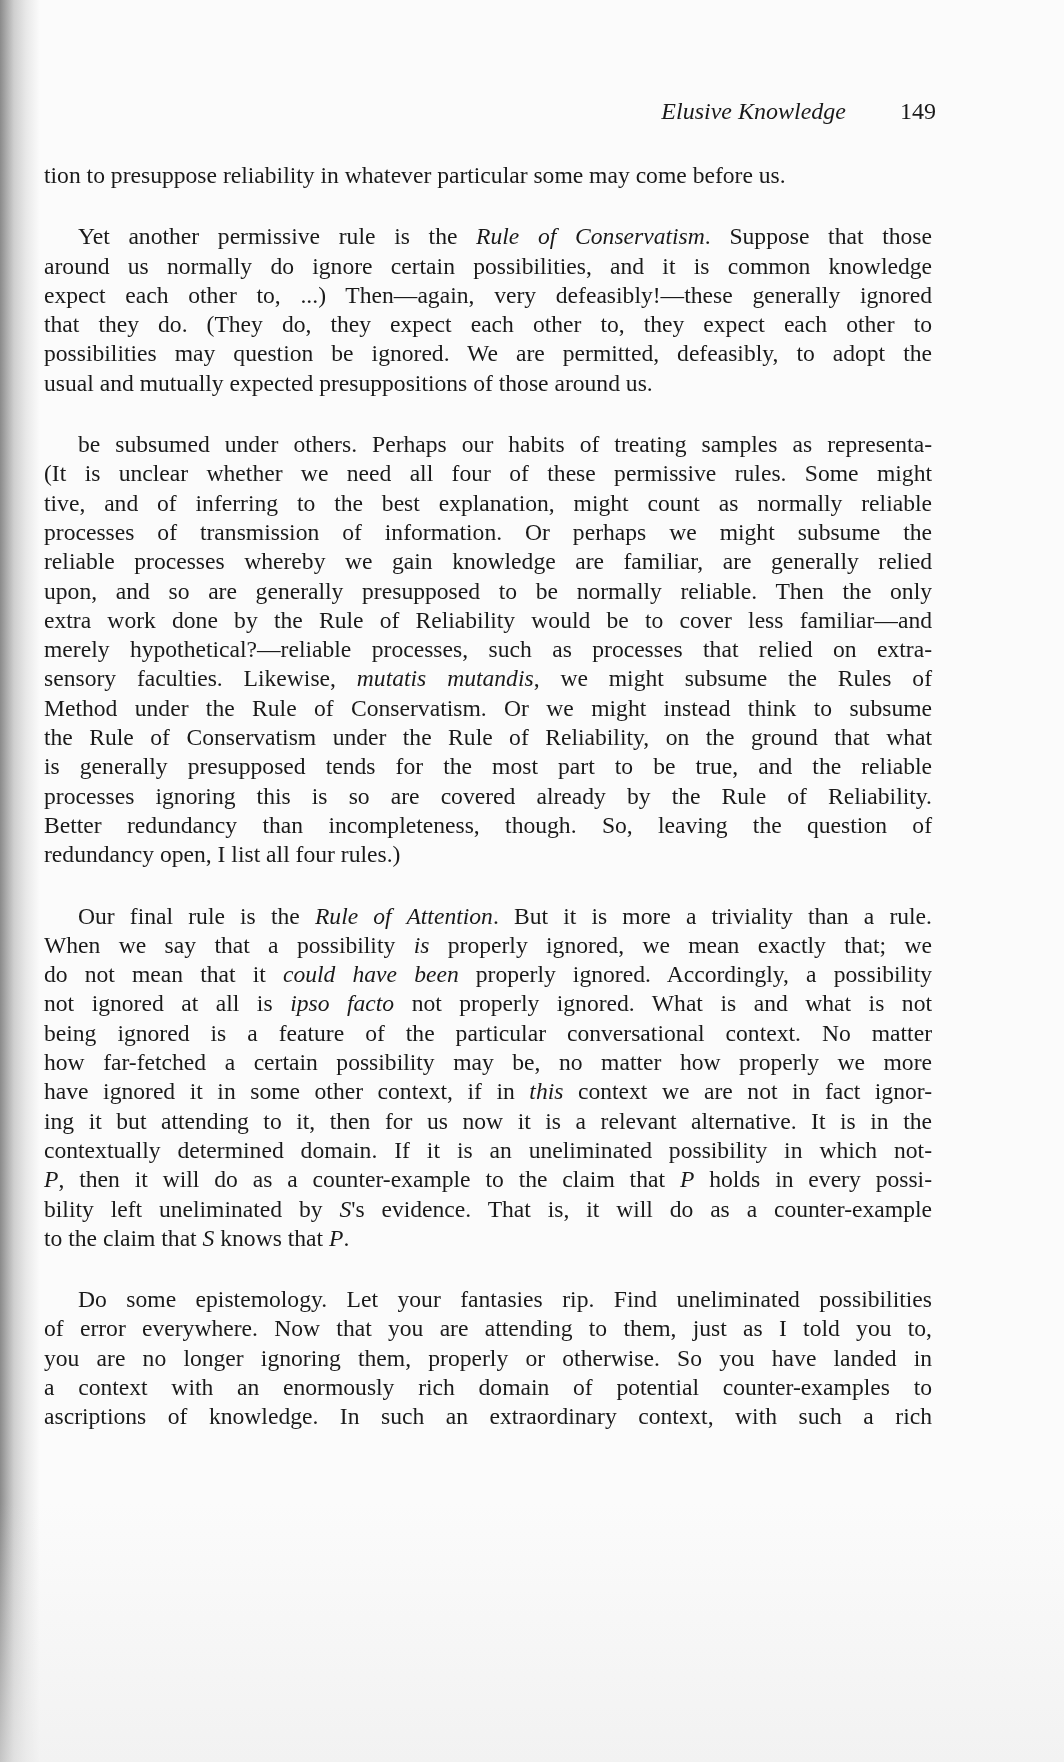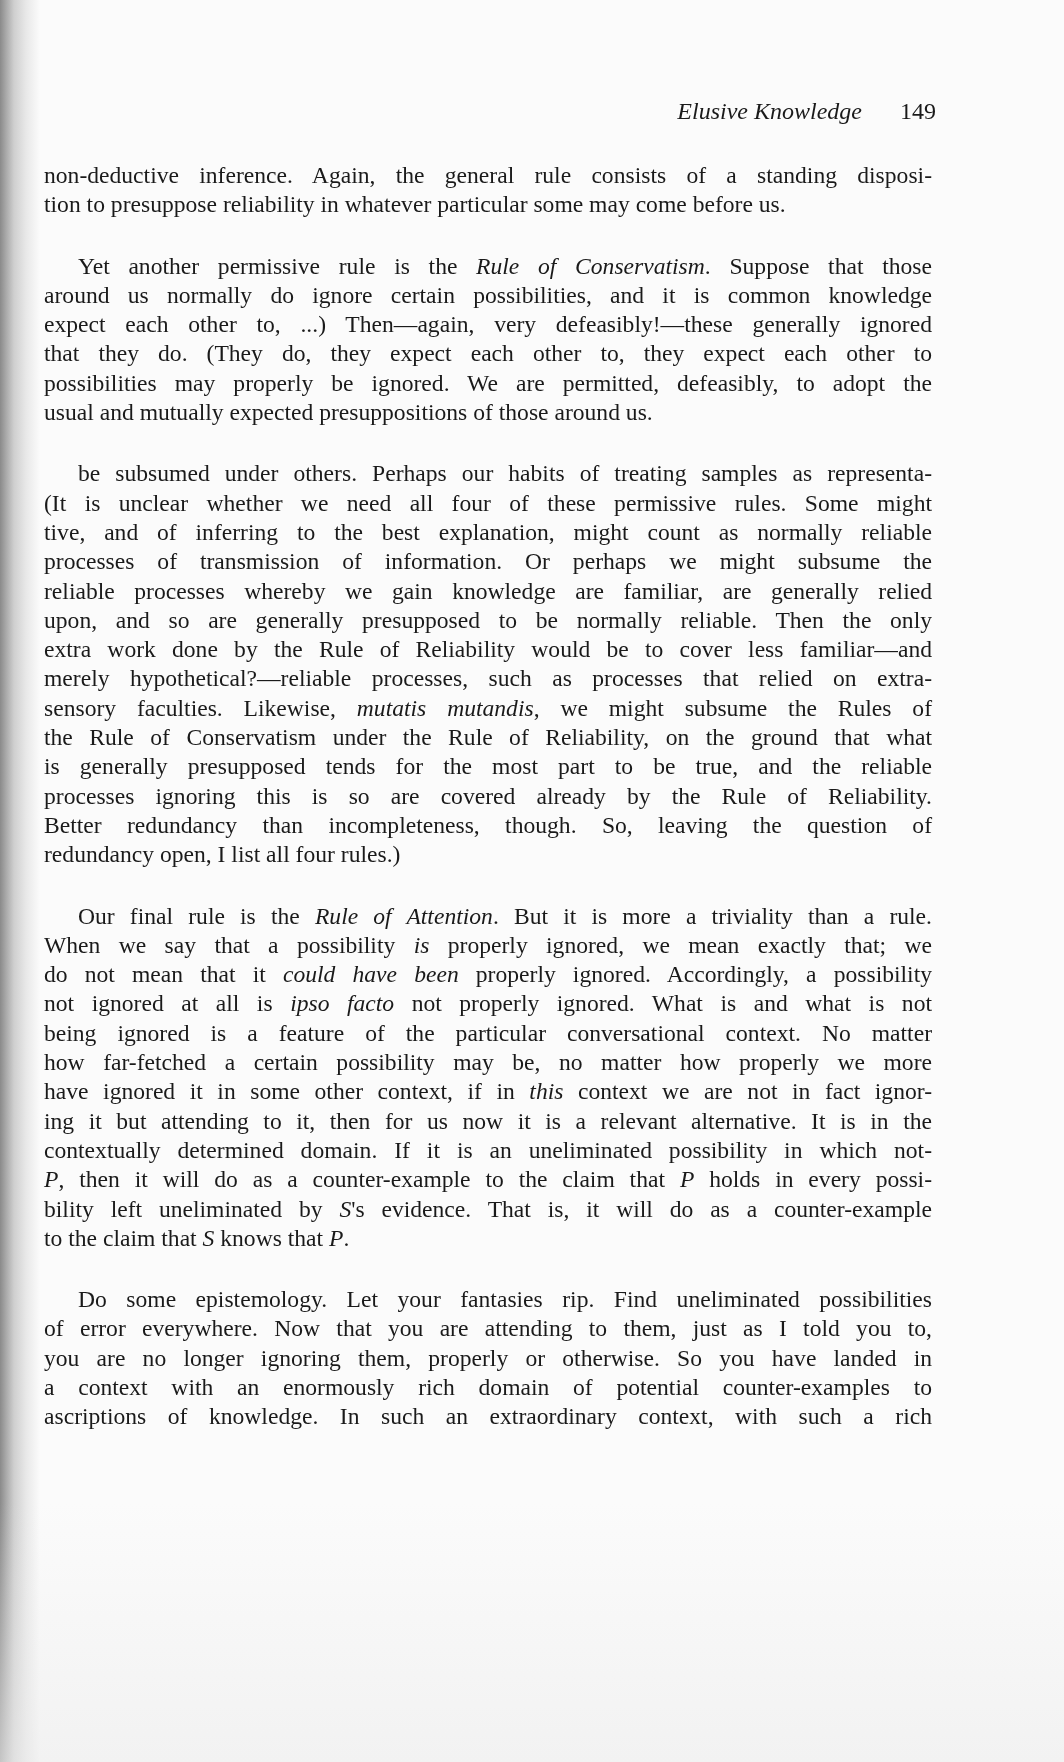--- a/index.html
+++ b/index.html
@@ -27,21 +27,21 @@
       width: 1064px; height: 260px;
       background: linear-gradient(to bottom, rgba(240,240,240,0), rgba(236,236,236,0.6));
     }
     .running-head {
       position: absolute;
       top: 98px;
       right: 128px;
       font-size: 24px;
       display: flex;
       align-items: baseline;
-      gap: 38px;
+      gap: 54px;
     }
     .running-title { font-style: italic; }
     .text-block {
       position: absolute;
       left: 44px;
       top: 161px;
       width: 888px;
       font-size: 23.6px;
       line-height: 29.3px;
       text-align: justify;
@@ -72,41 +72,41 @@
 <div class="page-shadow"></div>
 <div class="page-shade-bottom"></div>
 
 <div class="running-head">
   <span class="running-title">Elusive Knowledge</span>
   <span class="page-number">149</span>
 </div>
 
 <div class="text-block" id="text-block">
     <div class="para gap-after">
-      <span class="line">non-deductive inference. Again, the general rule consists of a standing disposi-</span>
       <span class="line last">tion to presuppose reliability in whatever particular some may come before us.</span>
     </div>
     <div class="para indent">
       <span class="line">Yet another permissive rule is the <i>Rule of Conservatism</i>. Suppose that those</span>
       <span class="line">around us normally do ignore certain possibilities, and it is common knowledge</span>
       <span class="line">expect each other to, ...) Then—again, very defeasibly!—these generally ignored</span>
       <span class="line">that they do. (They do, they expect each other to, they expect each other to</span>
-      <span class="line">possibilities may properly be ignored. We are permitted, defeasibly, to adopt the</span>
+      <span class="line">possibilities may question be ignored. We are permitted, defeasibly, to adopt the</span>
       <span class="line last">usual and mutually expected presuppositions of those around us.</span>
     </div>
     <div class="para indent gap-after">
       <span class="line">be subsumed under others. Perhaps our habits of treating samples as representa-</span>
       <span class="line">(It is unclear whether we need all four of these permissive rules. Some might</span>
       <span class="line">tive, and of inferring to the best explanation, might count as normally reliable</span>
       <span class="line">processes of transmission of information. Or perhaps we might subsume the</span>
       <span class="line">reliable processes whereby we gain knowledge are familiar, are generally relied</span>
       <span class="line">upon, and so are generally presupposed to be normally reliable. Then the only</span>
       <span class="line">extra work done by the Rule of Reliability would be to cover less familiar—and</span>
       <span class="line">merely hypothetical?—reliable processes, such as processes that relied on extra-</span>
       <span class="line">sensory faculties. Likewise, <i>mutatis mutandis</i>, we might subsume the Rules of</span>
+      <span class="line">Method under the Rule of Conservatism. Or we might instead think to subsume</span>
       <span class="line">the Rule of Conservatism under the Rule of Reliability, on the ground that what</span>
       <span class="line">is generally presupposed tends for the most part to be true, and the reliable</span>
       <span class="line">processes ignoring this is so are covered already by the Rule of Reliability.</span>
       <span class="line">Better redundancy than incompleteness, though. So, leaving the question of</span>
       <span class="line last">redundancy open, I list all four rules.)</span>
     </div>
     <div class="para indent">
       <span class="line">Our final rule is the <i>Rule of Attention</i>. But it is more a triviality than a rule.</span>
       <span class="line">When we say that a possibility <i>is</i> properly ignored, we mean exactly that; we</span>
       <span class="line">do not mean that it <i>could have been</i> properly ignored. Accordingly, a possibility</span>

